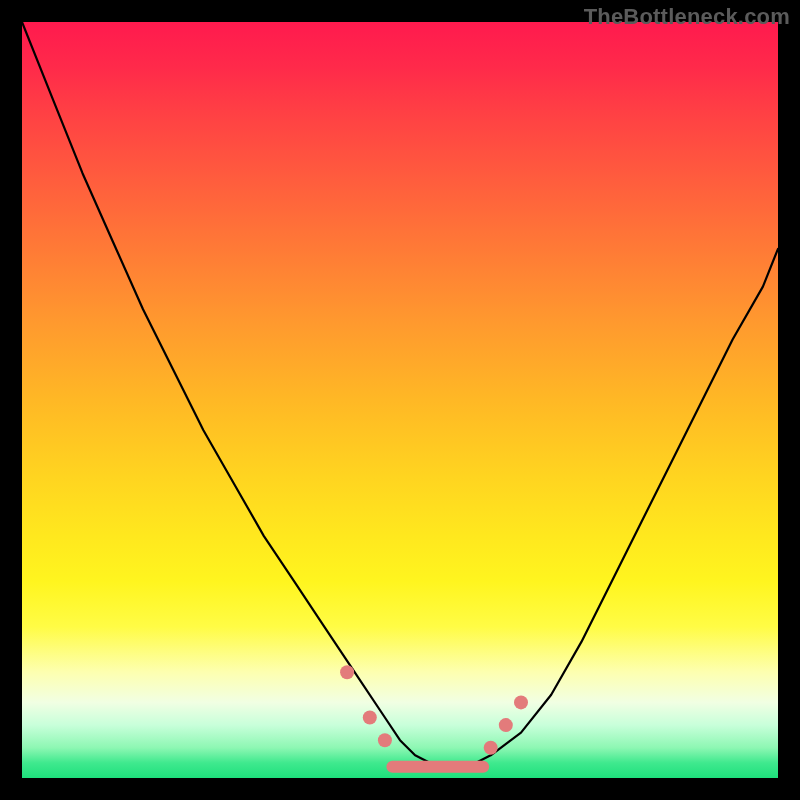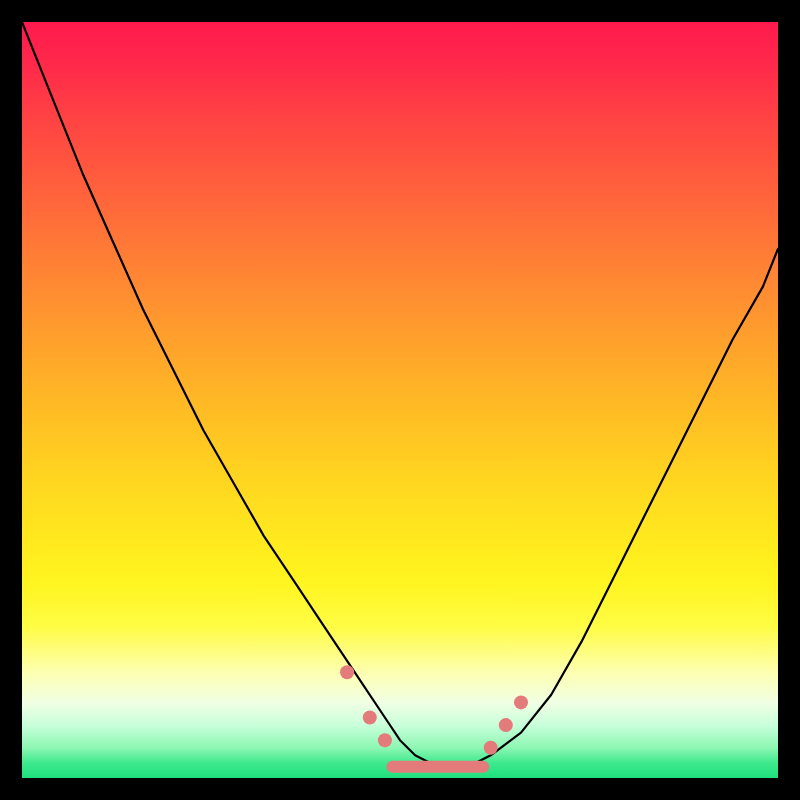--- a/index.html
+++ b/index.html
@@ -89,13 +89,14 @@
       <g id="marker-group">
           <circle class="nub" cx="325.1" cy="650.2" r="7"></circle>
           <circle class="nub" cx="347.8" cy="695.5" r="7"></circle>
           <circle class="nub" cx="362.9" cy="718.2" r="7"></circle>
           <circle class="nub" cx="468.7" cy="725.8" r="7"></circle>
           <circle class="nub" cx="483.8" cy="703.1" r="7"></circle>
           <circle class="nub" cx="499.0" cy="680.4" r="7"></circle>
         </g>
     </svg>
   </div>
+  <div class="watermark">TheBottleneck.com</div>
 </div>
 
 </body></html>

